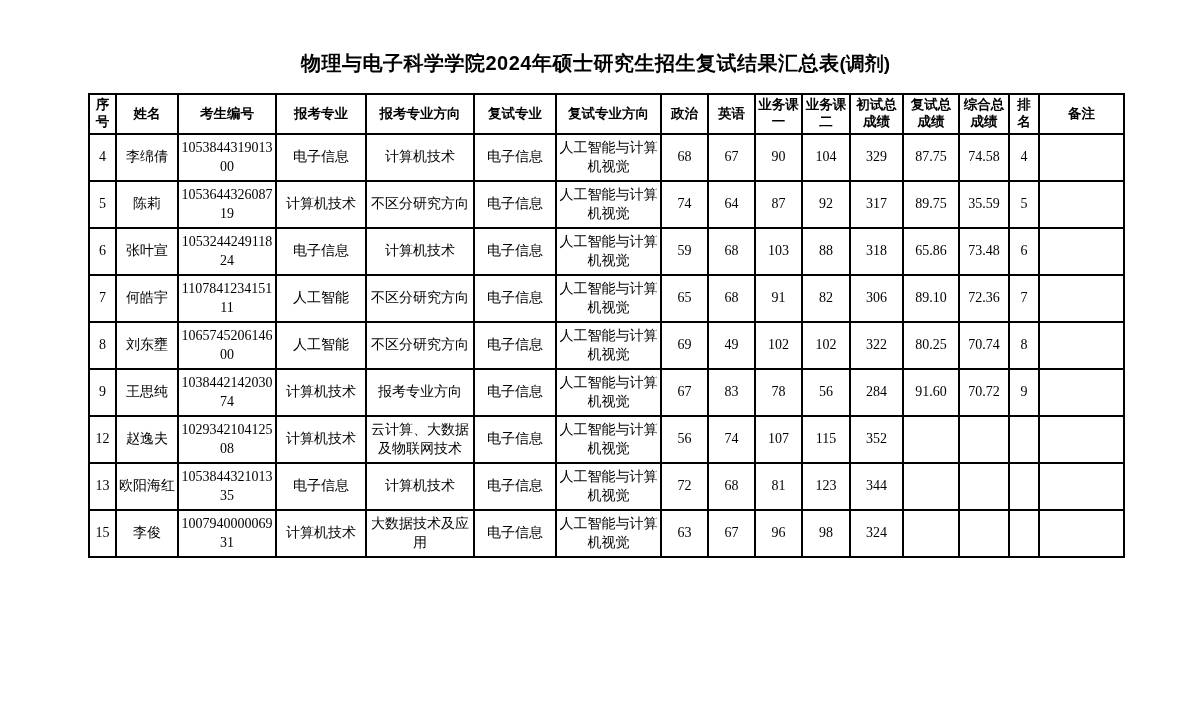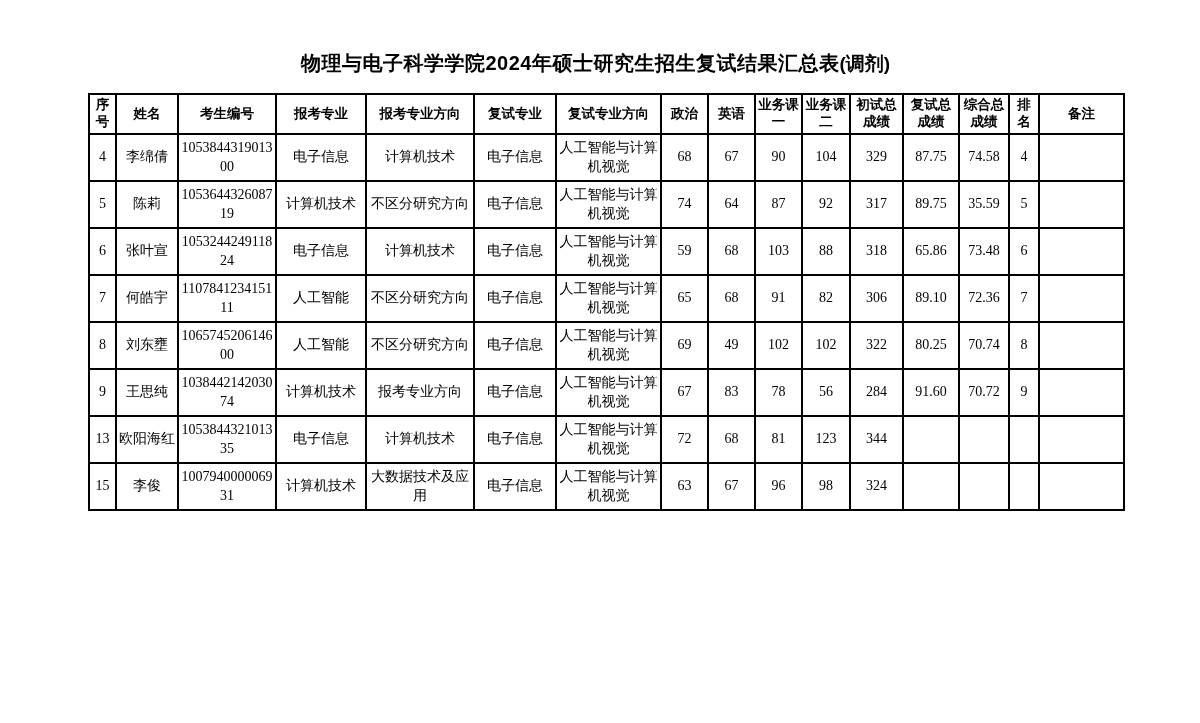--- a/index.html
+++ b/index.html
@@ -221,20 +221,38 @@
           <td data-name="cell-yy">83</td>
           <td data-name="cell-ywk1">78</td>
           <td data-name="cell-ywk2">56</td>
           <td data-name="cell-cszcj">284</td>
           <td data-name="cell-fszcj">91.60</td>
           <td data-name="cell-zhzcj">70.72</td>
           <td data-name="cell-pm">9</td>
           <td data-name="cell-bz"></td>
         </tr>
         <tr data-name="table-row">
+          <td data-name="cell-xh">12</td>
+          <td data-name="cell-xm">赵逸夫</td>
+          <td data-name="cell-ksbh">102934210412508</td>
+          <td data-name="cell-bkzy">计算机技术</td>
+          <td data-name="cell-bkzyfx">云计算、大数据及物联网技术</td>
+          <td data-name="cell-fszy">电子信息</td>
+          <td data-name="cell-fszyfx">人工智能与计算机视觉</td>
+          <td data-name="cell-zz">56</td>
+          <td data-name="cell-yy">74</td>
+          <td data-name="cell-ywk1">107</td>
+          <td data-name="cell-ywk2">115</td>
+          <td data-name="cell-cszcj">352</td>
+          <td data-name="cell-fszcj"></td>
+          <td data-name="cell-zhzcj"></td>
+          <td data-name="cell-pm"></td>
+          <td data-name="cell-bz"></td>
+        </tr>
+        <tr data-name="table-row">
           <td data-name="cell-xh">13</td>
           <td data-name="cell-xm">欧阳海红</td>
           <td data-name="cell-ksbh">105384432101335</td>
           <td data-name="cell-bkzy">电子信息</td>
           <td data-name="cell-bkzyfx">计算机技术</td>
           <td data-name="cell-fszy">电子信息</td>
           <td data-name="cell-fszyfx">人工智能与计算机视觉</td>
           <td data-name="cell-zz">72</td>
           <td data-name="cell-yy">68</td>
           <td data-name="cell-ywk1">81</td>

